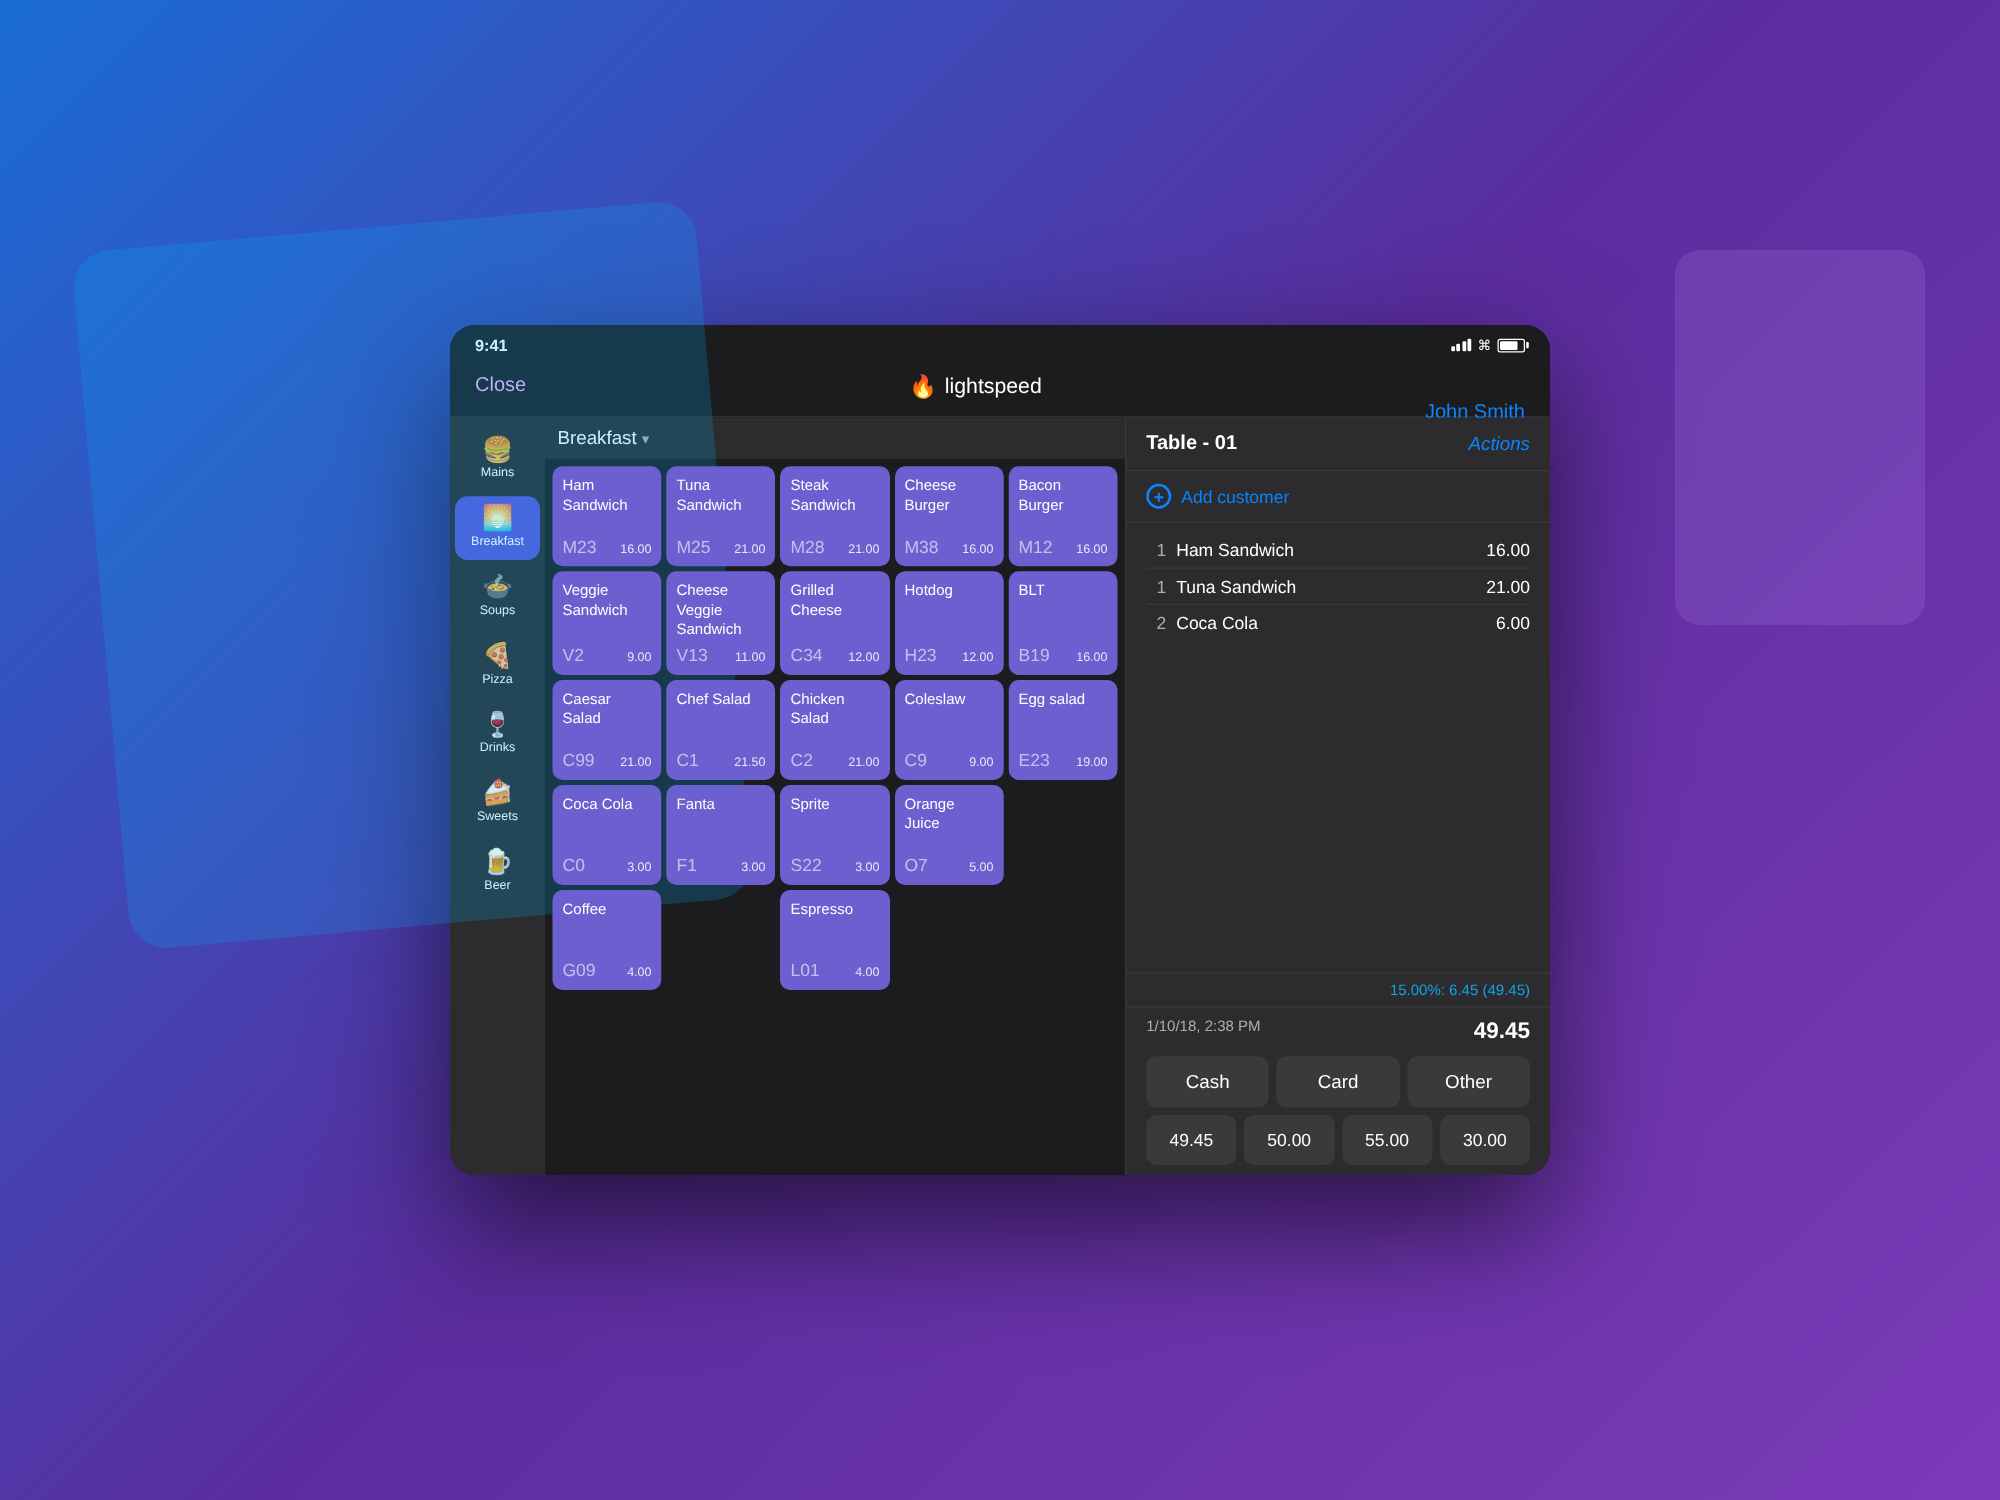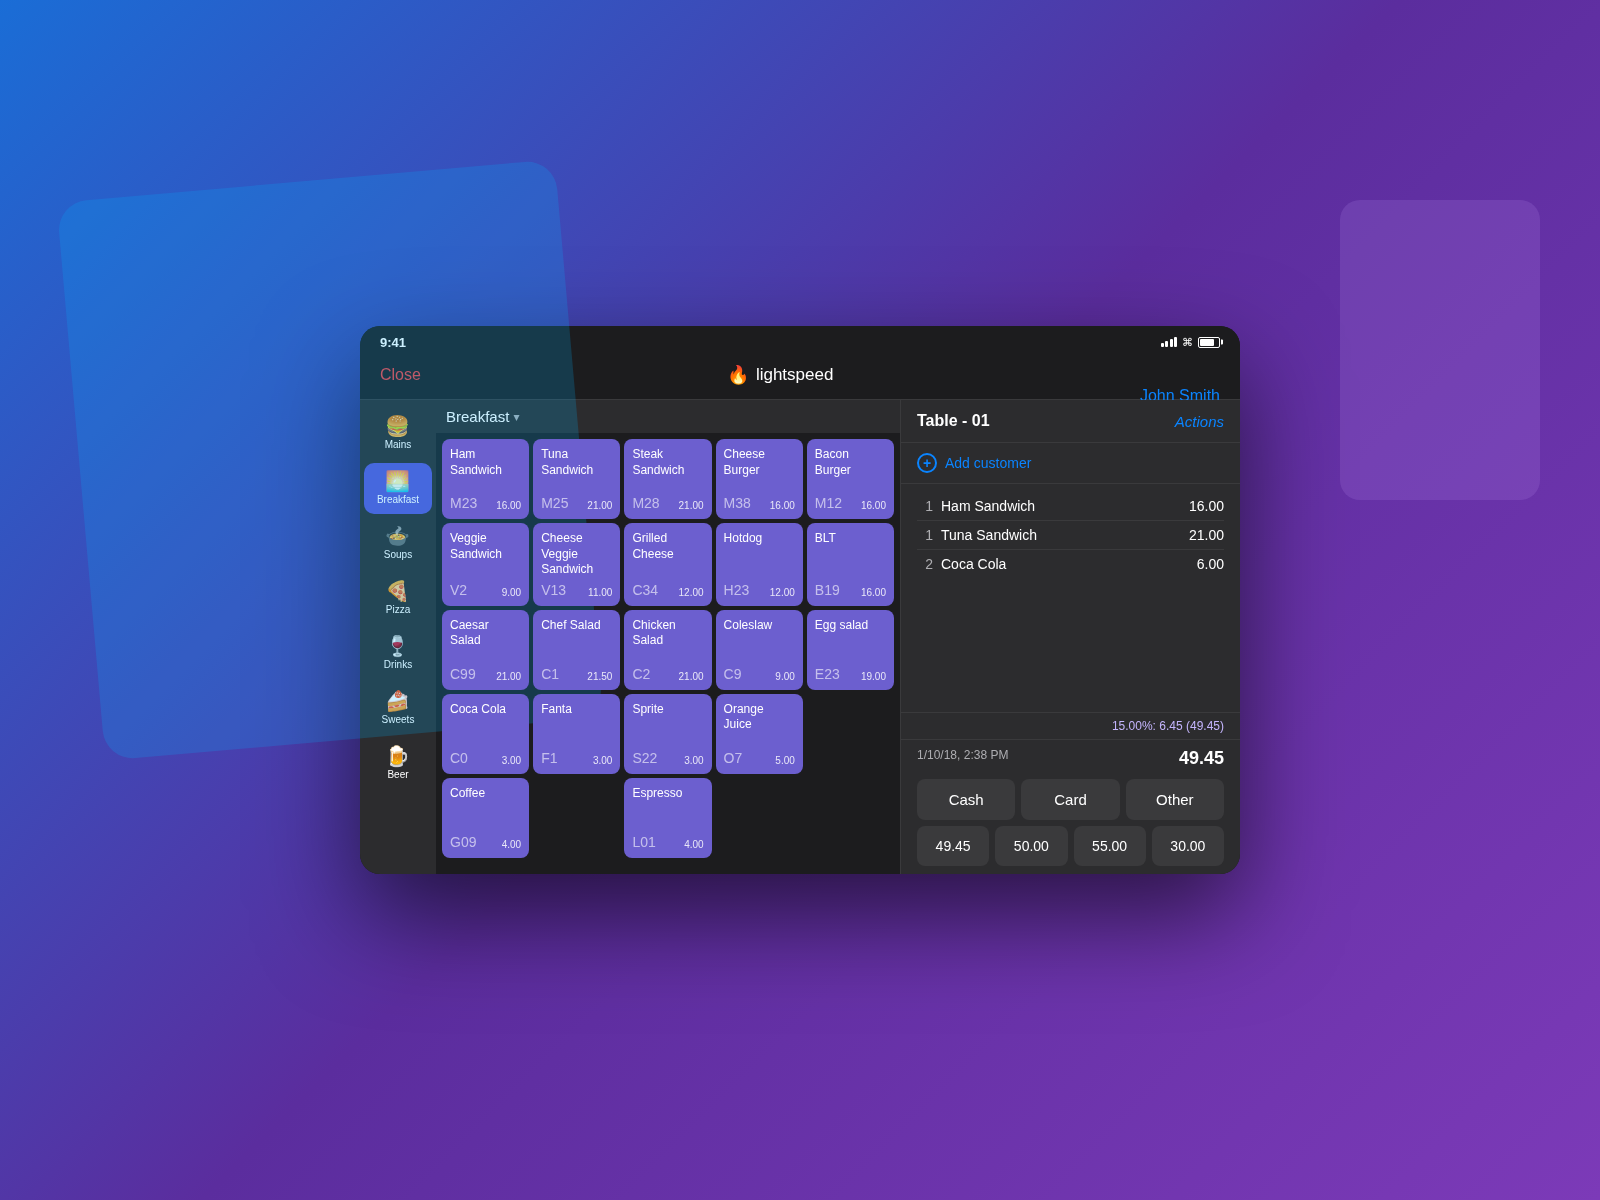--- a/index.html
+++ b/index.html
@@ -9,21 +9,21 @@
       background: linear-gradient(135deg, #1a6dd6 0%, #5b2d9e 50%, #7c3ab8 100%);
       display: flex;
       align-items: center;
       justify-content: center;
       font-family: -apple-system, BlinkMacSystemFont, 'SF Pro Display', 'Helvetica Neue', sans-serif;
       overflow: hidden;
     }
 
     .device-frame {
       width: 880px;
-      height: 548px;
+      height: 680px;
       background: #1c1c1e;
       border-radius: 20px;
       overflow: hidden;
       display: flex;
       flex-direction: column;
       box-shadow: 0 40px 100px rgba(0,0,0,0.6);
     }
 
     
     .status-bar {
@@ -80,21 +80,21 @@
       background: #1c1c1e;
       display: flex;
       align-items: center;
       justify-content: space-between;
       padding: 4px 20px 10px;
       height: 44px;
       flex-shrink: 0;
       border-bottom: 1px solid #3a3a3c;
     }
     .nav-close {
-      color: #ef4444;
+      color: #f0abfc;
       font-size: 16px;
       cursor: pointer;
     }
     .nav-logo {
       display: flex;
       align-items: center;
       gap: 6px;
       color: white;
       font-size: 17px;
       font-weight: 500;
@@ -309,21 +309,21 @@
     }
     .order-price {
       color: white;
       font-size: 14px;
       font-weight: 400;
     }
 
     .tax-row {
       padding: 6px 16px;
       text-align: right;
-      color: #c4b5fd;
+      color: #0ea5e9;
       font-size: 12px;
       border-top: 1px solid #3a3a3c;
     }
 
     .order-footer {
       padding: 8px 16px;
       border-top: 1px solid #3a3a3c;
     }
     .total-row {
       display: flex;

